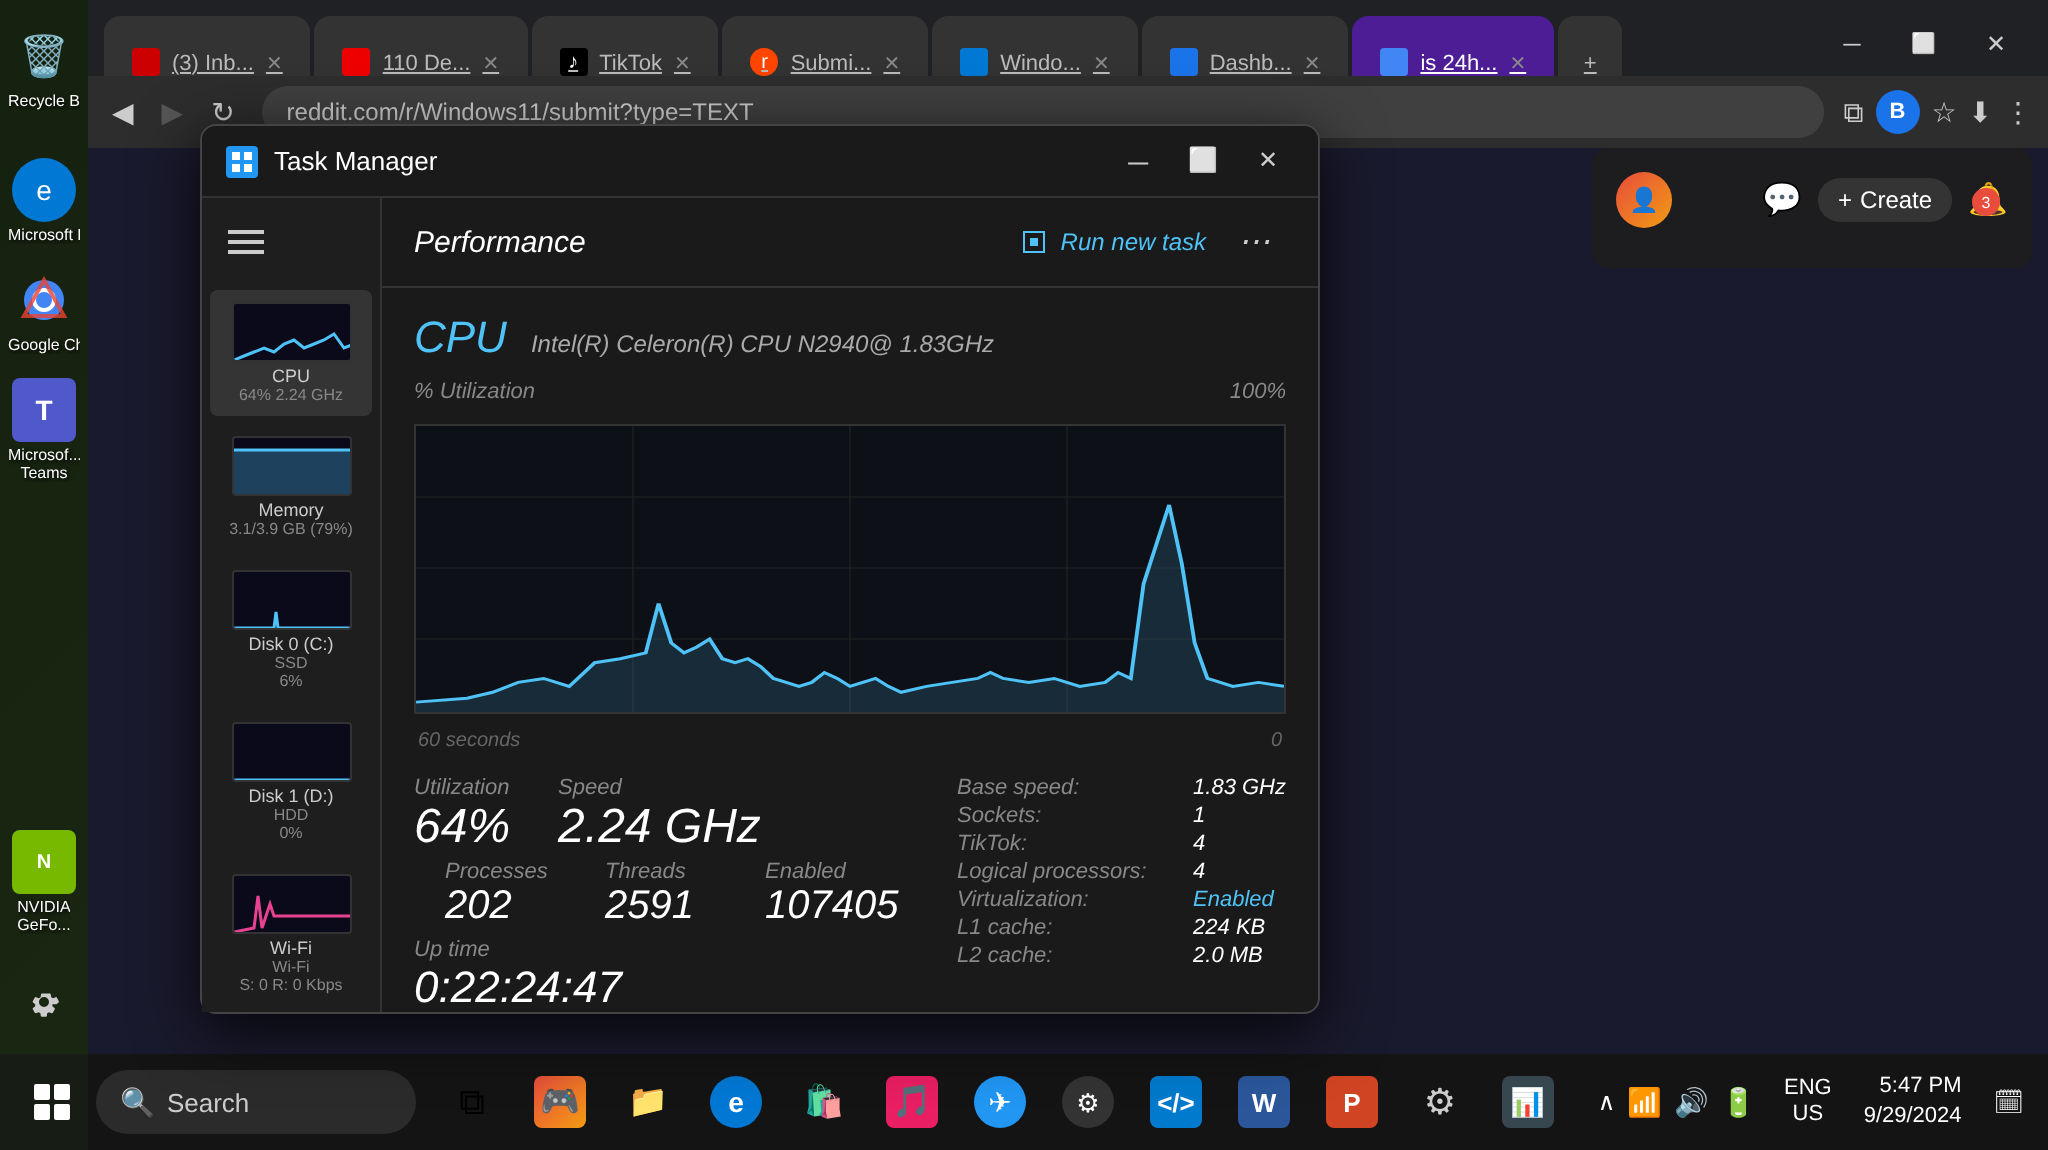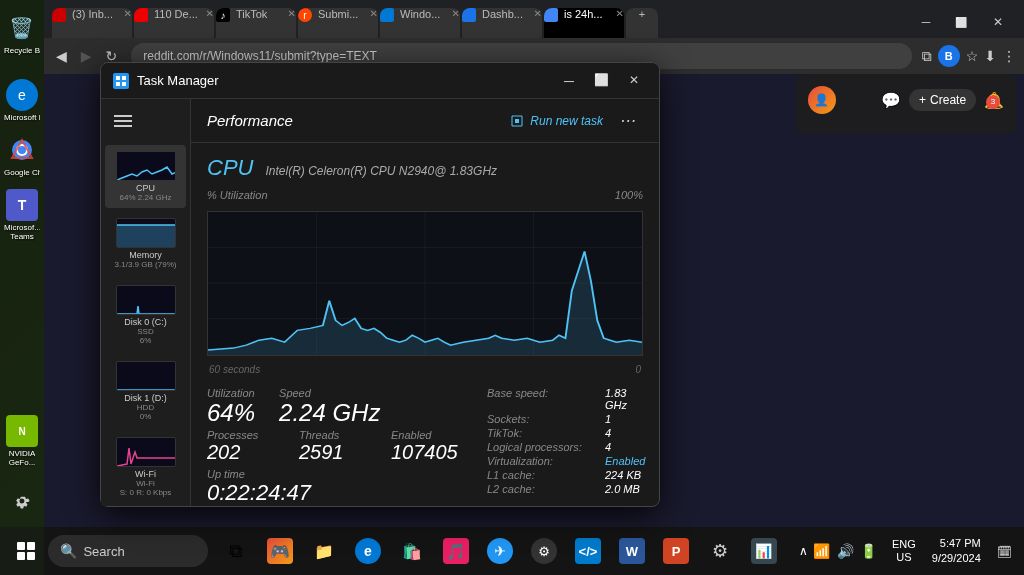--- a/index.html
+++ b/index.html
@@ -166,38 +166,39 @@
       background: #202124;
       height: 38px;
       display: flex;
       align-items: flex-end;
       padding: 0 8px;
       gap: 2px;
     }
 
     .browser-tab {
       height: 30px;
-      padding: 0 0;
+      padding: 0 14px;
       border-radius: 8px 8px 0 0;
       display: flex;
-      align-items: flex-start;
+      align-items: flex-end;
       gap: 6px;
       font-size: 11px;
       color: #bbb;
       background: #333;
       cursor: pointer;
       min-width: 80px;
       max-width: 140px;
       position: relative;
       white-space: nowrap;
       overflow: hidden;
+      text-decoration: underline;
     }
 
     .browser-tab.active {
-      background: #000000;
+      background: #4c1d95;
       color: white;
     }
 
     .tab-favicon {
       width: 14px;
       height: 14px;
       border-radius: 2px;
       flex-shrink: 0;
     }
 
@@ -476,22 +477,23 @@
 
     .stat-value {
       color: white;
       font-size: 24px;
       font-weight: 300;
       line-height: 1;
     }
 
     .bottom-stats {
       display: flex;
-      gap: 12px;
+      gap: 0;
       margin-top: 4px;
+      justify-content: flex-end;
     }
 
     .bottom-stat-group {
       display: flex;
       flex-direction: column;
       min-width: 80px;
     }
 
     .bottom-stat-label {
       color: #888;

